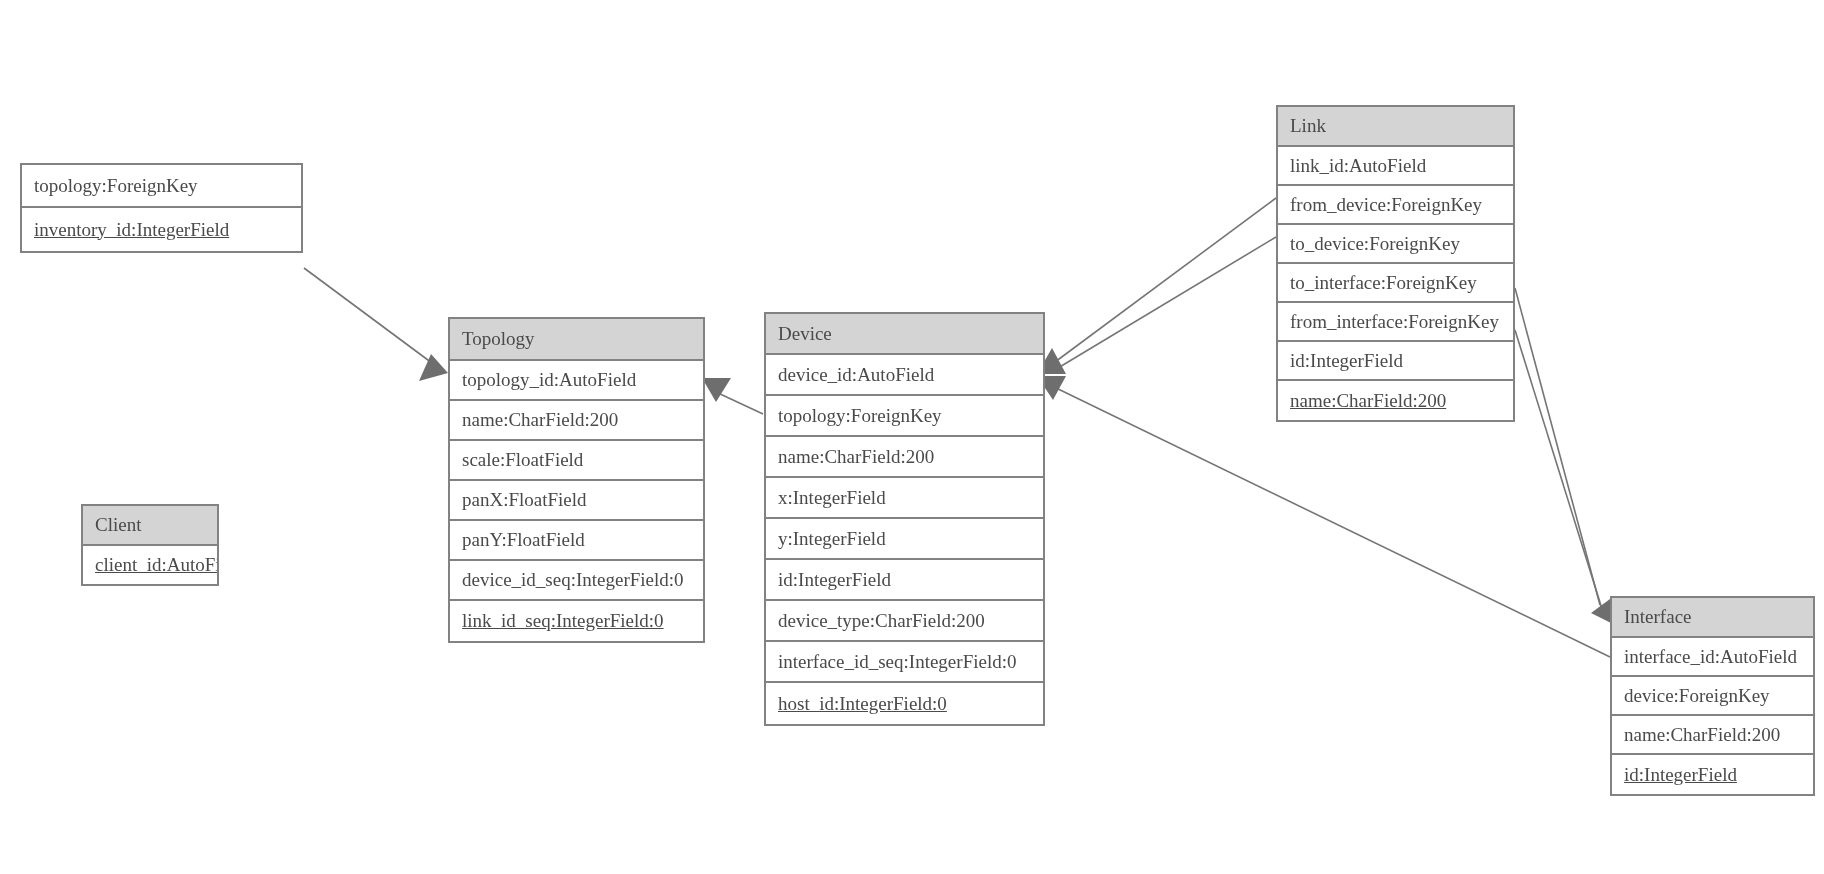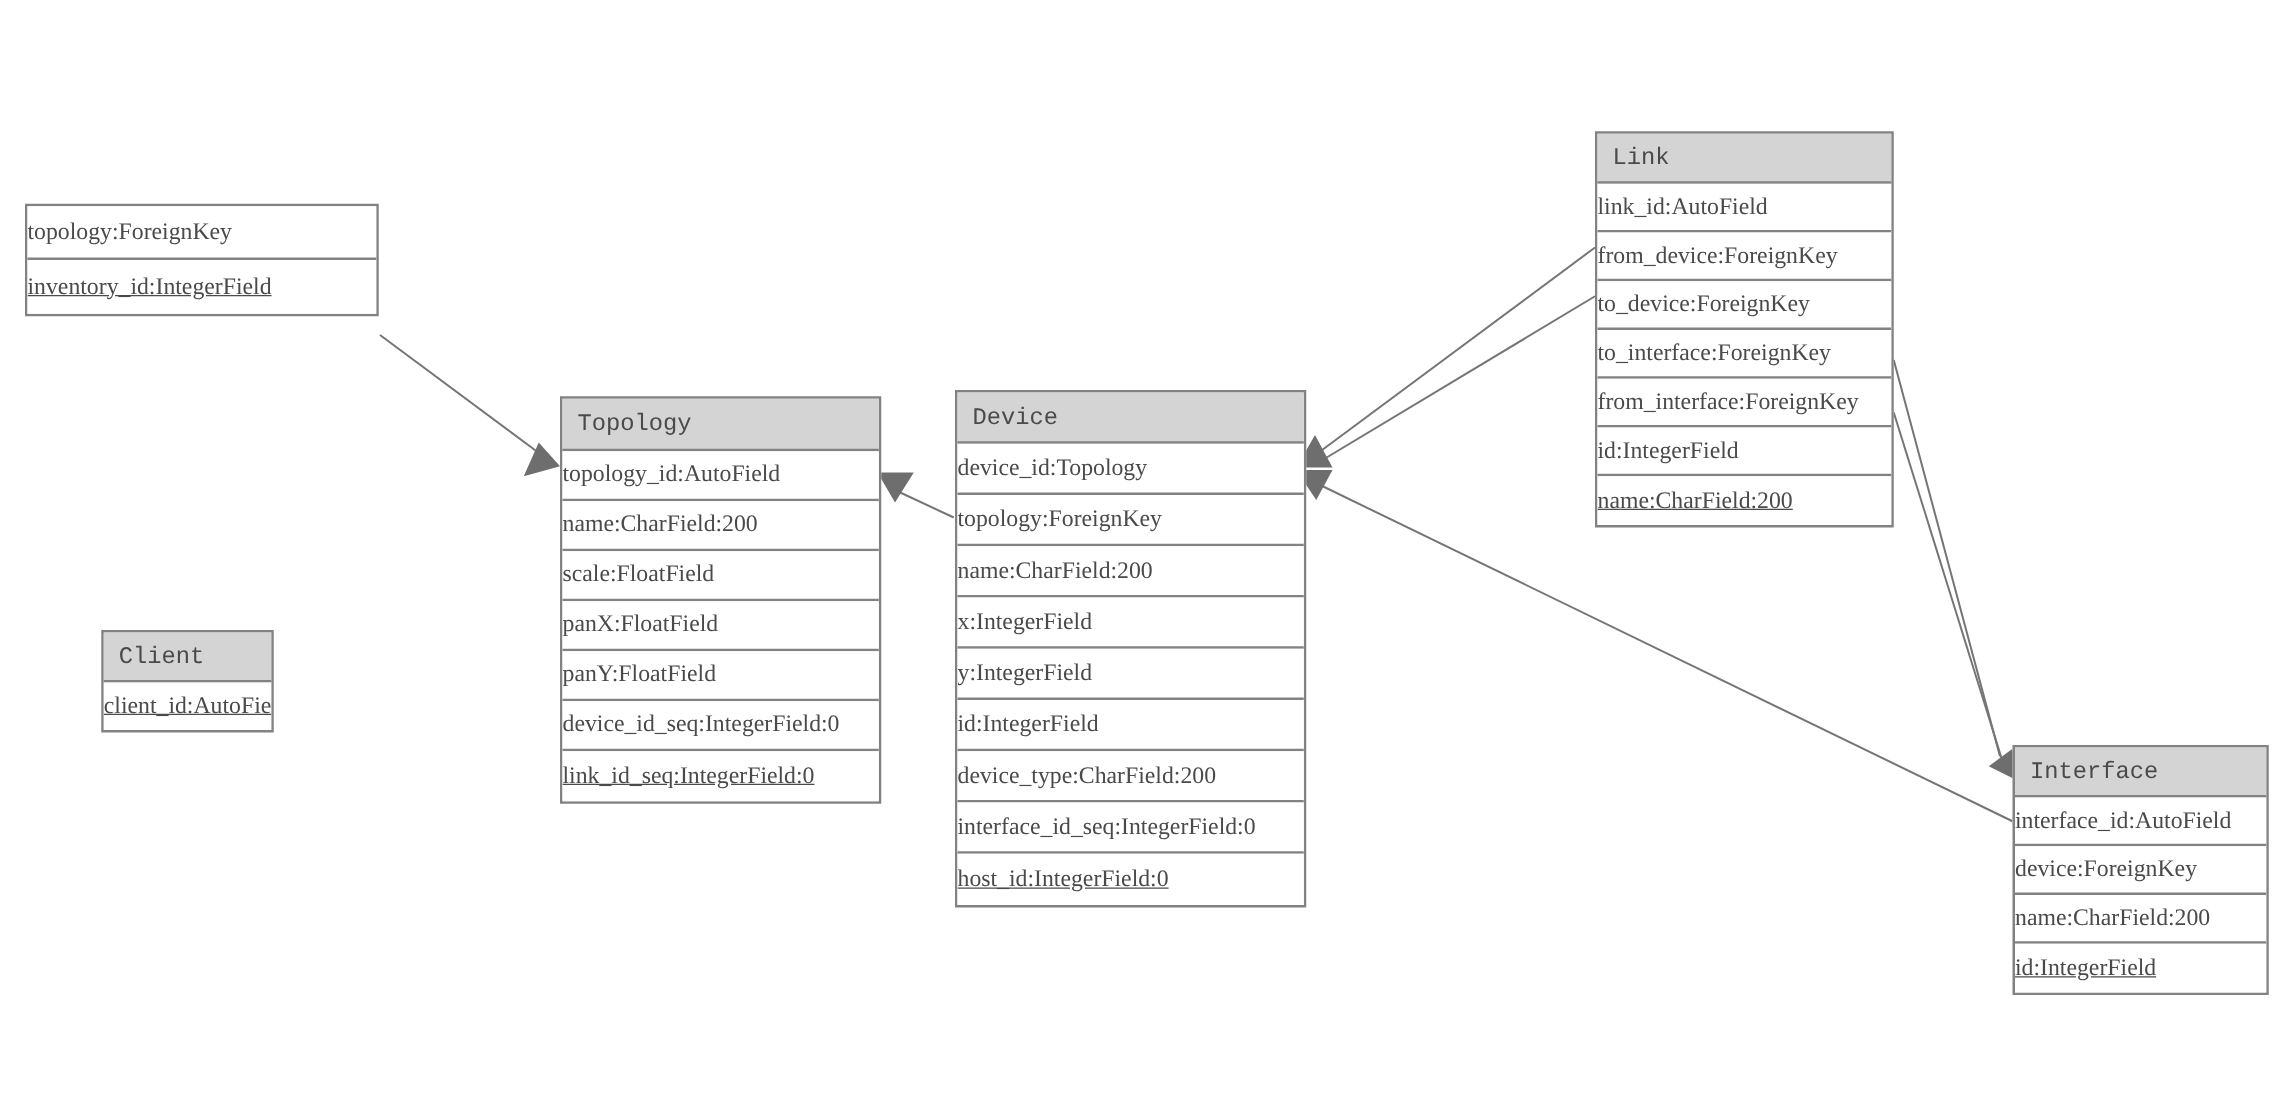--- a/index.html
+++ b/index.html
@@ -30,25 +30,25 @@
     color:var(--text);
     font-size:19px;
   }
   .hdr{
     box-sizing:border-box;
     background:var(--header-fill);
     border-bottom:2px solid var(--border);
     padding-left:12px;
     display:flex;align-items:center;
     height:var(--hh);
-    font-family:Liberation Mono, monospace;
   }
   .rows .row{
     box-sizing:border-box;
     border-bottom:2px solid var(--border);
+    padding-left:12px;
     display:flex;align-items:center;
     height:var(--rh);
     background:var(--row-fill);
     white-space:nowrap;
     overflow:hidden;
   }
   .rows .row:last-child{border-bottom:none;text-decoration:underline;}
 </style>
 </head>
 <body>
@@ -114,21 +114,21 @@
   <div class="entity" style="left:81px;top:504px;width:138px;--hh:40px;--rh:38px">
     <div class="hdr">Client</div>
     <div class="rows">
         <div class="row">client_id:AutoField</div>
       </div>
   </div>
 
   <div class="entity" style="left:764px;top:312px;width:281px;--hh:41px;--rh:41px">
     <div class="hdr">Device</div>
     <div class="rows">
-        <div class="row">device_id:Topology</div>
+        <div class="row">device_id:AutoField</div>
         <div class="row">topology:ForeignKey</div>
         <div class="row">name:CharField:200</div>
         <div class="row">x:IntegerField</div>
         <div class="row">y:IntegerField</div>
         <div class="row">id:IntegerField</div>
         <div class="row">device_type:CharField:200</div>
         <div class="row">interface_id_seq:IntegerField:0</div>
         <div class="row">host_id:IntegerField:0</div>
       </div>
   </div>

